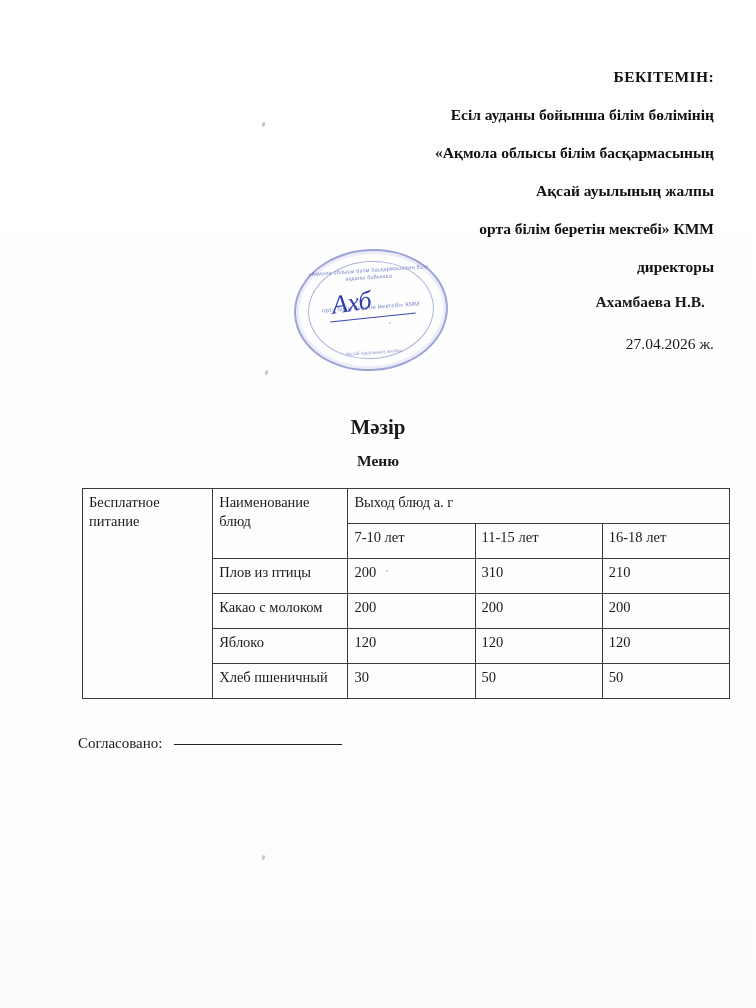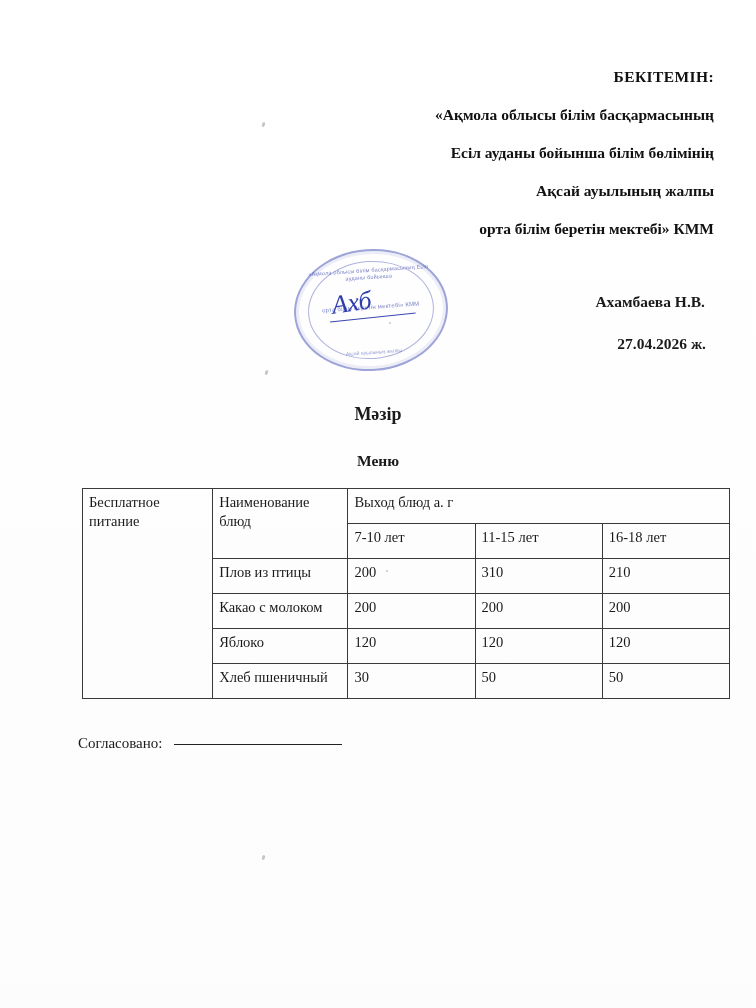--- a/index.html
+++ b/index.html
@@ -121,36 +121,36 @@
   .director-name {
     position: absolute;
     right: 9px;
     top: 48px;
     font-weight: bold;
     font-size: 15.5px;
     white-space: nowrap;
   }
   .approval-date {
     position: absolute;
-    right: 8px;
+    right: 0;
     top: 90px;
-    font-weight: bold;
+    font-weight: normal;
     font-size: 15.5px;
     white-space: nowrap;
   }
 
   
   .doc-title {
     position: absolute;
-    top: 404px;
+    top: 415px;
     left: 0;
     width: 100%;
     text-align: center;
     font-weight: bold;
-    font-size: 18px;
+    font-size: 21px;
   }
   .doc-subtitle {
     position: absolute;
     top: 452px;
     left: 0;
     width: 100%;
     text-align: center;
     font-weight: bold;
     font-size: 15.5px;
   }
@@ -221,24 +221,25 @@
   <div class="paper-tint"></div>
 
   <div class="speck" style="left:262px;top:122px;width:3px;height:5px;transform:rotate(20deg);"></div>
   <div class="speck" style="left:265px;top:370px;width:3px;height:5px;transform:rotate(20deg);"></div>
   <div class="speck" style="left:262px;top:855px;width:3px;height:5px;transform:rotate(20deg);"></div>
   <div class="speck" style="left:389px;top:322px;width:2px;height:2px;"></div>
   <div class="speck" style="left:386px;top:570px;width:2px;height:2px;"></div>
 
   <div class="approval">
     <div class="line first">БЕКІТЕМІН:</div>
+    <div class="line">Есіл ауданы бойынша білім бөлімінің</div>
     <div class="line">«Ақмола облысы  білім  басқармасының</div>
-    <div class="line">Есіл ауданы бойынша білім бөлімінің</div>
     <div class="line">Ақсай ауылының жалпы</div>
     <div class="line">орта білім беретін мектебі» КММ</div>
+    <div class="line">директоры</div>
   </div>
 
   <div class="sign-zone">
     <div class="stamp">
       <div class="stamp-text-outer">«Ақмола облысы білім басқармасының Есіл ауданы бойынша</div>
       <div class="stamp-text-inner">орта білім беретін мектебі» КММ</div>
       <div class="stamp-bottom">Ақсай ауылының жалпы</div>
     </div>
     <div class="signature">
       <span>Ахб</span>

